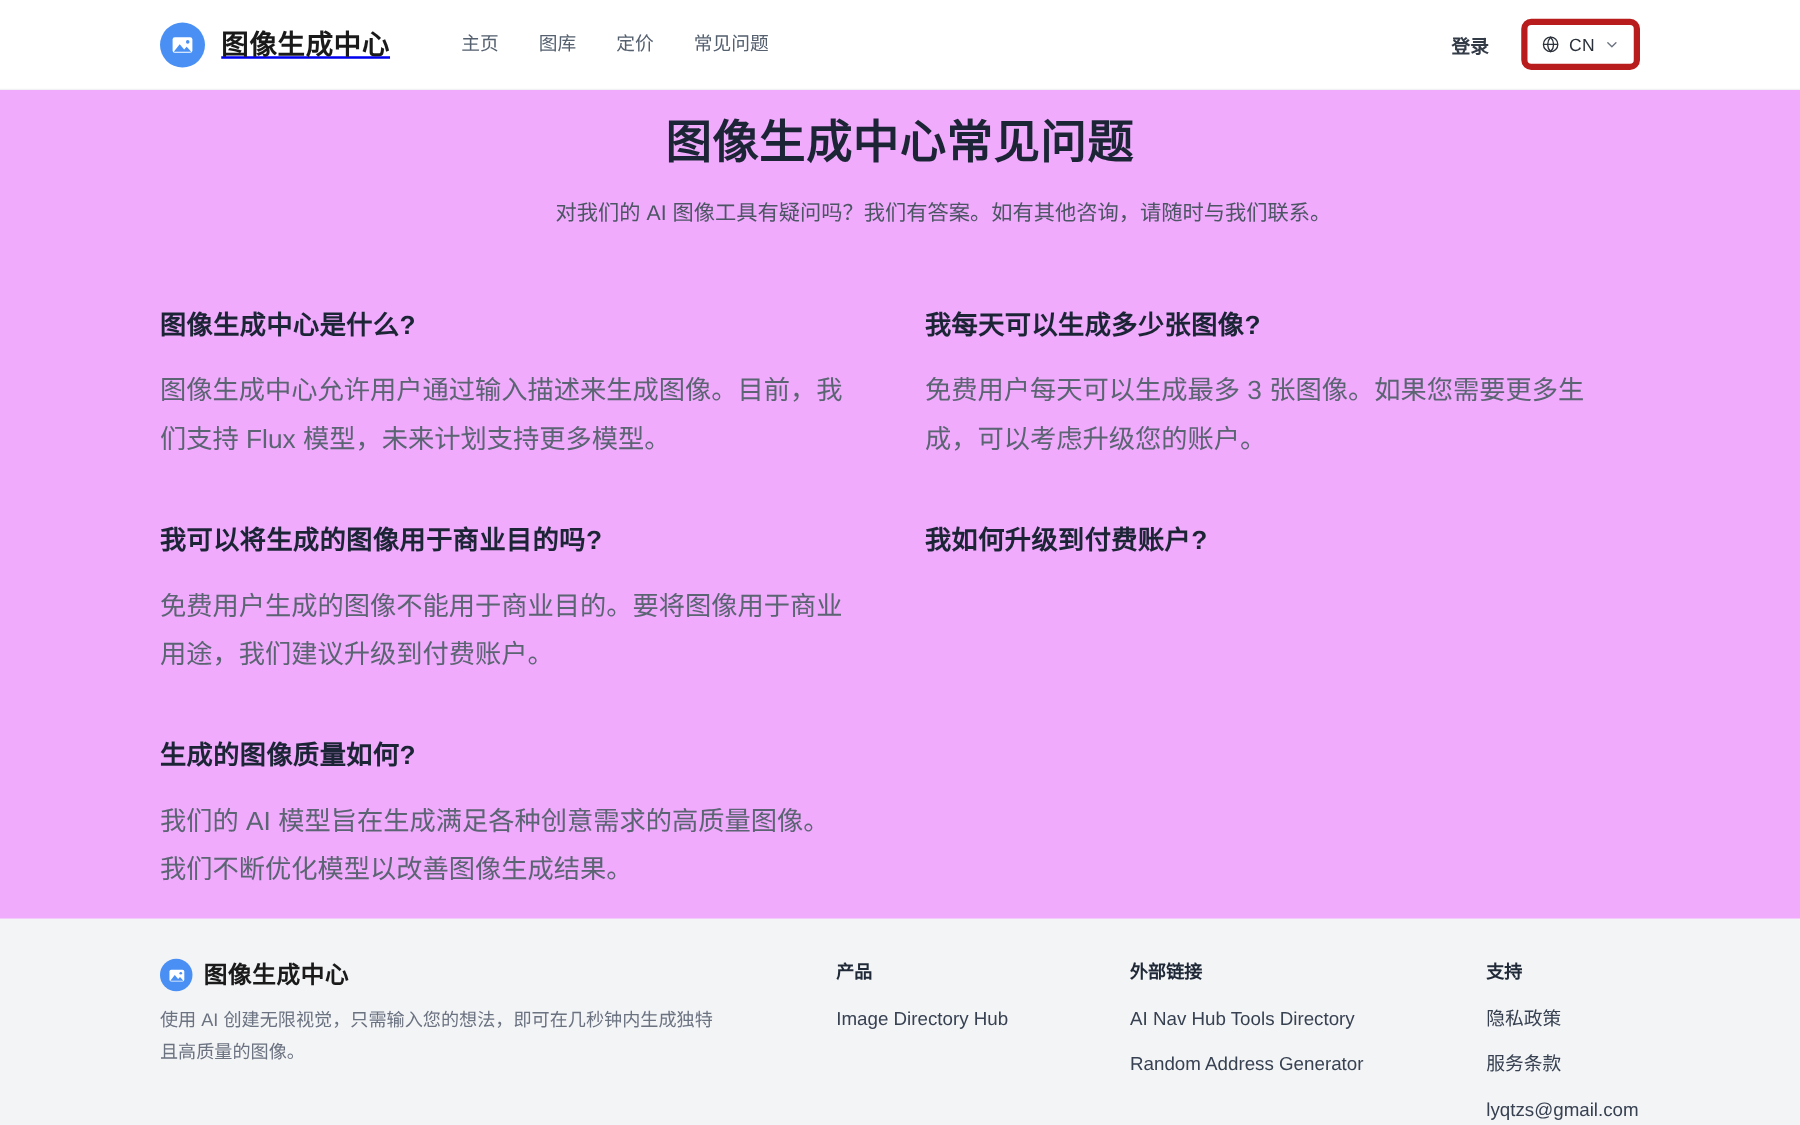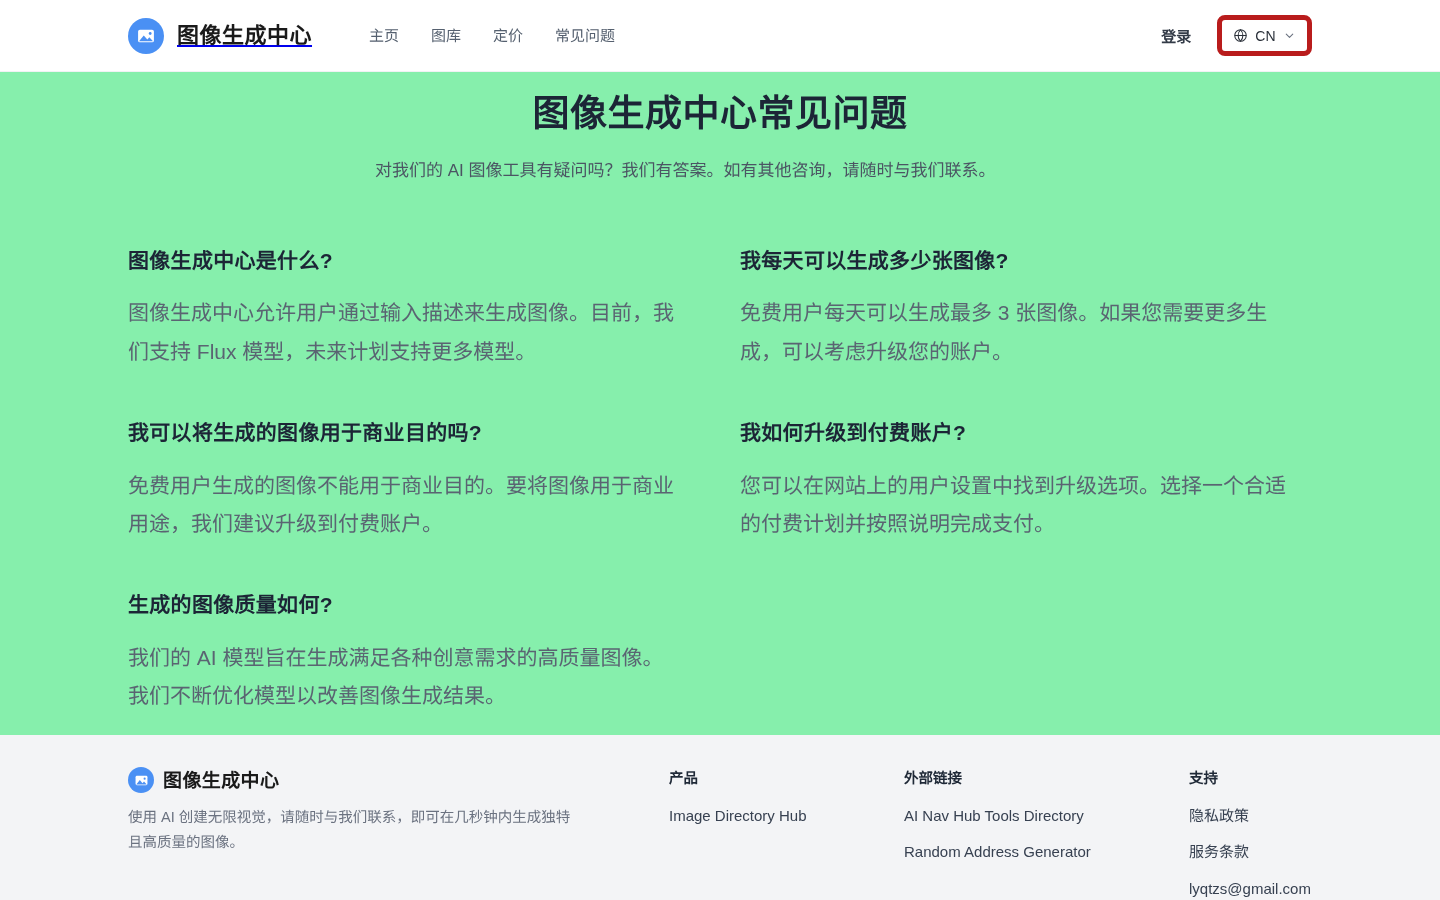--- a/index.html
+++ b/index.html
@@ -109,36 +109,36 @@
     font-size: 14px;
     color: #2b313a;
     letter-spacing: .3px;
   }
   .globe-icon, .chevron-icon { display: block; }
 
   
   main.content {
     flex: 1 1 auto;
     padding: 0 128px;
-    background: #86efac;
+    background: #f0abfc;
     overflow: hidden;
   }
 
   .page-heading {
     text-align: center;
     font-size: 37px;
     font-weight: 700;
     color: #1c2536;
     letter-spacing: .5px;
     margin-top: 18px;
     line-height: 1.3;
   }
 
   .page-subtitle {
-    text-align: left;
+    text-align: right;
     font-size: 17px;
     color: #4b5563;
     line-height: 1.65;
     max-width: 690px;
     margin: 19px auto 0;
   }
 
   .faq-grid {
     margin-top: 62px;
     display: grid;
@@ -300,21 +300,20 @@
         <p class="faq-answer">免费用户每天可以生成最多 3 张图像。如果您需要更多生成，可以考虑升级您的账户。</p>
       </div>
 
       <div class="faq-item">
         <h2 class="faq-question">我可以将生成的图像用于商业目的吗?</h2>
         <p class="faq-answer">免费用户生成的图像不能用于商业目的。要将图像用于商业用途，我们建议升级到付费账户。</p>
       </div>
 
       <div class="faq-item">
         <h2 class="faq-question">我如何升级到付费账户?</h2>
-        <p class="faq-answer">您可以在网站上的用户设置中找到升级选项。选择一个合适的付费计划并按照说明完成支付。</p>
       </div>
 
       <div class="faq-item">
         <h2 class="faq-question">生成的图像质量如何?</h2>
         <p class="faq-answer">我们的 AI 模型旨在生成满足各种创意需求的高质量图像。我们不断优化模型以改善图像生成结果。</p>
       </div>
 
 
     </section>
   </main>
@@ -326,21 +325,21 @@
         <div class="footer-brand">
           <span class="footer-brand-mark">
             <svg width="15" height="15" viewBox="0 0 24 24" aria-hidden="true">
               <rect x="2.5" y="4.5" width="19" height="15" rx="2.2" fill="#ffffff"></rect>
               <circle cx="17" cy="9" r="1.7" fill="#4a90f4"></circle>
               <path d="M3.6 18.4 L9.3 11.3 L13.6 16.2 L16 13.6 L20.4 18.4 Z" fill="#4a90f4"></path>
             </svg>
           </span>
           <span class="footer-brand-name">图像生成中心</span>
         </div>
-        <p class="footer-tagline">使用 AI 创建无限视觉，请随时与我们联系，即可在几秒钟内生成独特且高质量的图像。</p>
+        <p class="footer-tagline">使用 AI 创建无限视觉，只需输入您的想法，即可在几秒钟内生成独特且高质量的图像。</p>
       </div>
 
       <div class="footer-col links">
         <div class="footer-col-title">产品</div>
         <div class="footer-links">
           <a href="#">Image Directory Hub</a>
         </div>
       </div>
 
       <div class="footer-col extern">

